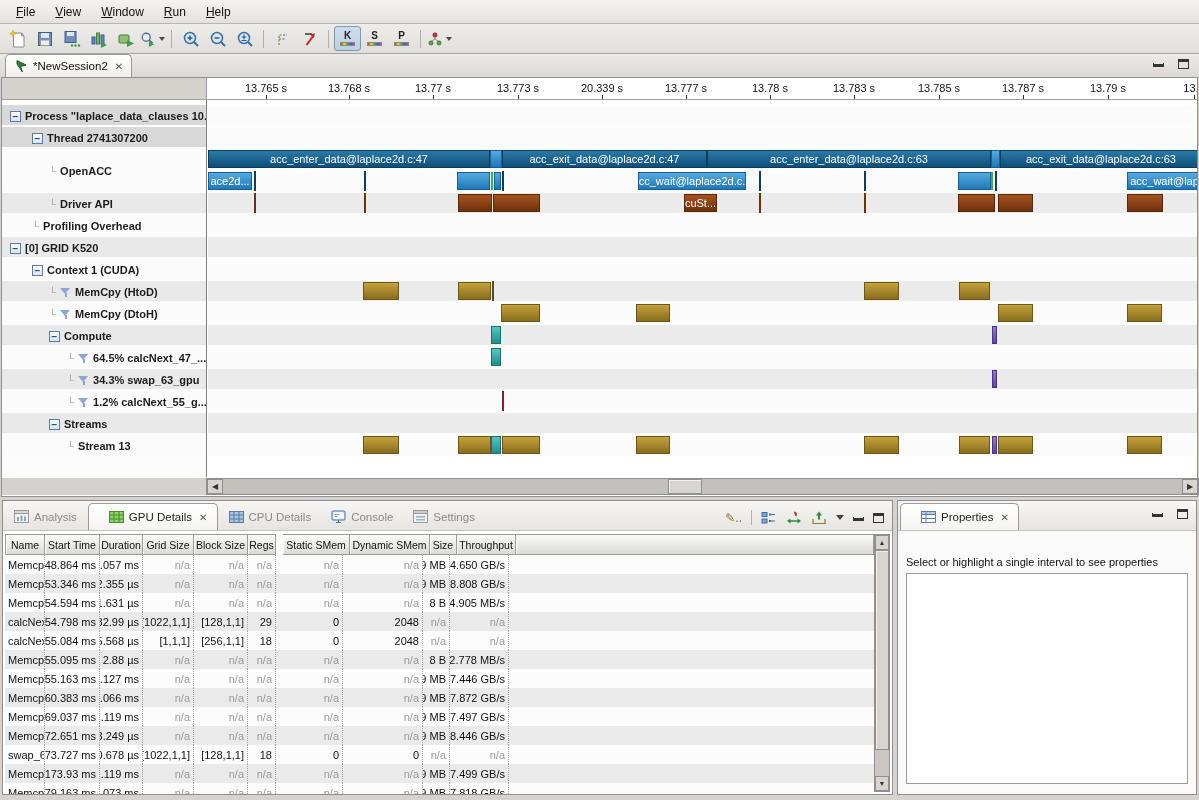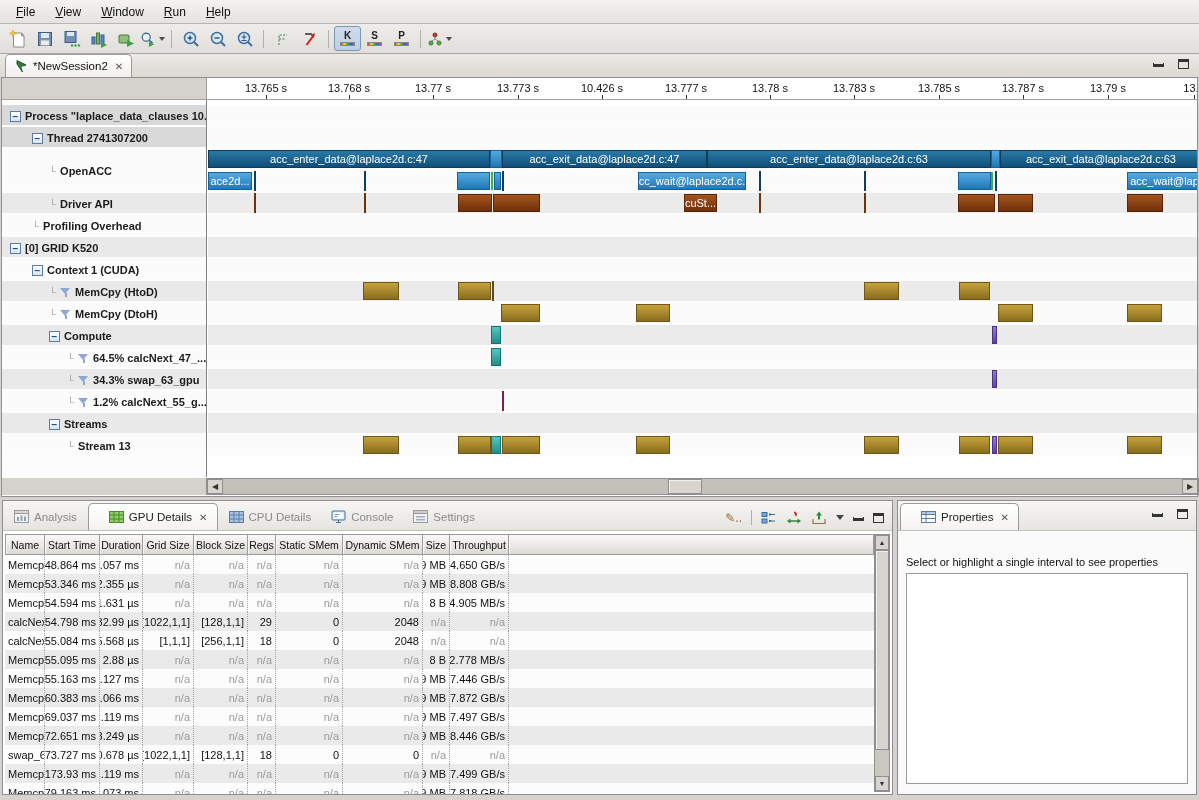--- a/index.html
+++ b/index.html
@@ -269,21 +269,21 @@
       <div class="ruler-corner"></div>
       <div class="ruler-scale">
           <span class="rlabel" style="left: 59px;">13.765 s</span>
           <span class="rtick" style="left: 59px;"></span>
           <span class="rlabel" style="left: 142px;">13.768 s</span>
           <span class="rtick" style="left: 142px;"></span>
           <span class="rlabel" style="left: 226px;">13.77 s</span>
           <span class="rtick" style="left: 226px;"></span>
           <span class="rlabel" style="left: 311px;">13.773 s</span>
           <span class="rtick" style="left: 311px;"></span>
-          <span class="rlabel" style="left: 395px;">10.426 s</span>
+          <span class="rlabel" style="left: 395px;">20.339 s</span>
           <span class="rtick" style="left: 395px;"></span>
           <span class="rlabel" style="left: 479px;">13.777 s</span>
           <span class="rtick" style="left: 479px;"></span>
           <span class="rlabel" style="left: 563px;">13.78 s</span>
           <span class="rtick" style="left: 563px;"></span>
           <span class="rlabel" style="left: 647px;">13.783 s</span>
           <span class="rtick" style="left: 647px;"></span>
           <span class="rlabel" style="left: 732px;">13.785 s</span>
           <span class="rtick" style="left: 732px;"></span>
           <span class="rlabel" style="left: 816px;">13.787 s</span>
@@ -538,21 +538,21 @@
           <span class="ico-max"></span>
         </div>
       </div>
       <div class="thead">
           <div class="th" style="width: 40px;">Name</div>
           <div class="th" style="width: 55px;">Start Time</div>
           <div class="th" style="width: 43px;">Duration</div>
           <div class="th" style="width: 51px;">Grid Size</div>
           <div class="th" style="width: 54px;">Block Size</div>
           <div class="th" style="width: 28px;">Regs</div>
-          <div class="th" style="width: 67px;">Static SMem</div>
+          <div class="th" style="width: 67px; margin-left: 7px;">Static SMem</div>
           <div class="th" style="width: 80px;">Dynamic SMem</div>
           <div class="th" style="width: 27px;">Size</div>
           <div class="th" style="width: 59px;">Throughput</div>
           <div class="th th-fill"></div>
         </div>
       <div class="tbody">
           <div class="trow" style="background: rgb(252, 252, 252);">
             <div class="td" style="width: 40px;">
               <span>Memcpy</span>
             </div>

